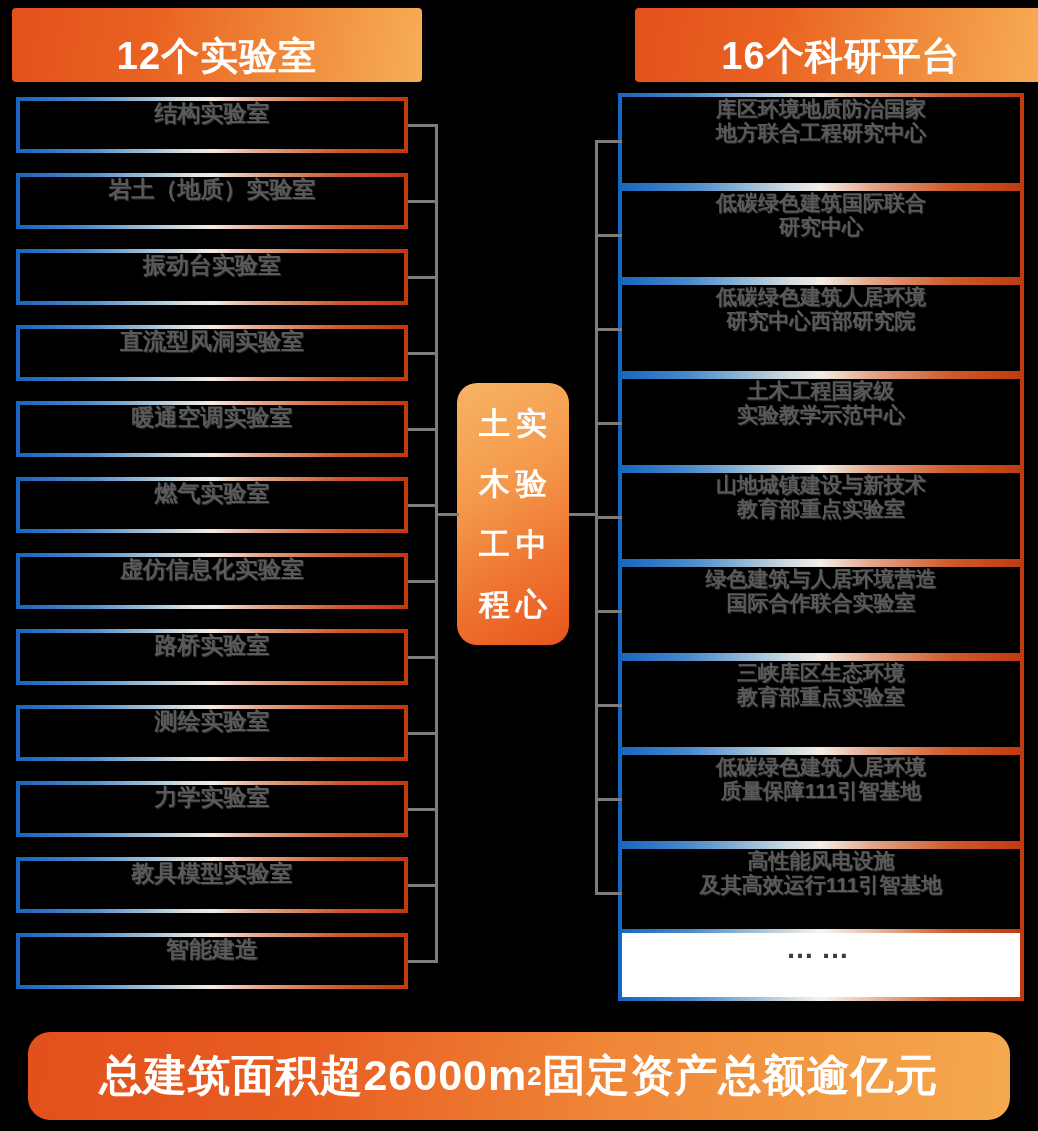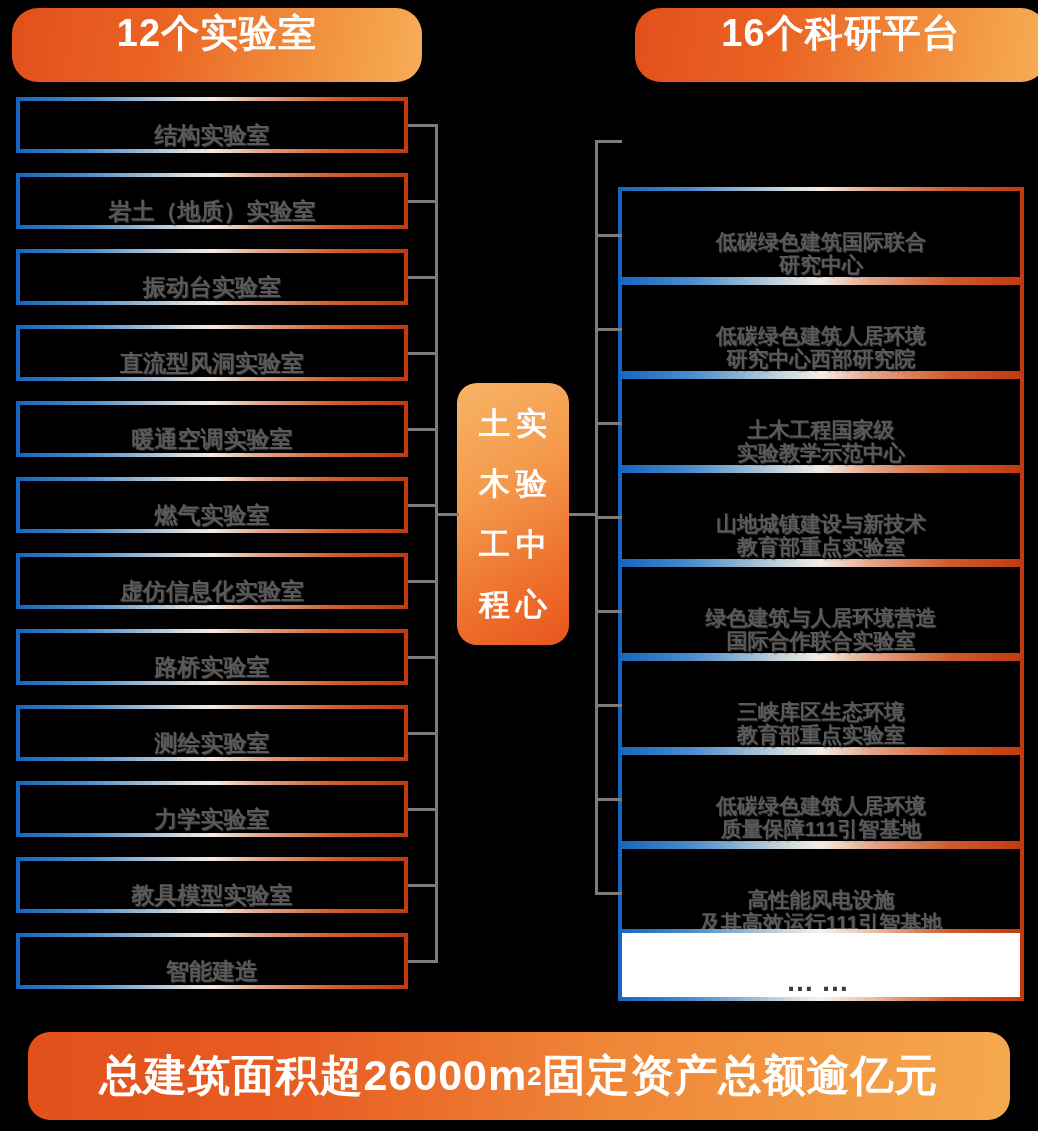--- a/index.html
+++ b/index.html
@@ -5,37 +5,37 @@
   html,body{margin:0;padding:0;background:#000;}
   body{
     width:1038px;height:1131px;position:relative;overflow:hidden;
     font-family:"Liberation Sans","DejaVu Sans",sans-serif;
     background:#000;
   }
   .stage{position:absolute;left:0;top:0;width:1038px;height:1131px;}
 
   
   .pill{
-    position:absolute;border-radius:26px;
-    display:flex;align-items:flex-start;justify-content:center;
+    position:absolute;border-radius:4px;
+    display:flex;align-items:flex-end;justify-content:center;
     color:#fff;font-size:38px;font-weight:700;letter-spacing:1px;
     background:linear-gradient(100deg,#e2501c 0%,#ea6322 35%,#f08d3c 70%,#f7ae56 100%);
     box-shadow:0 3px 7px rgba(0,0,0,.55);
   }
   #pill-left{left:12px;top:8px;width:410px;height:74px;}
   #pill-right{left:612px;top:8px;width:412px;height:74px;margin-left:23px;}
 
   
   .gbox{
     position:absolute;box-sizing:border-box;
     background:
       linear-gradient(#000,#000) padding-box,
       linear-gradient(90deg,#1565c0 0%,#4a8ccb 18%,#cfd9dd 42%,#f2ece6 50%,#e4a88c 62%,#cf5a2a 82%,#c0390f 100%) border-box;
     border:4px solid transparent;
-    display:flex;align-items:flex-end;justify-content:center;
+    display:flex;align-items:flex-start;justify-content:center;
     text-align:center;
   }
   .gbox .lbl{
     color:#5a5a5a;font-weight:700;line-height:1.12;
     text-shadow:1px 1px 0 #2a2a2a, 2px 2px 2px rgba(0,0,0,.9);
   }
 
   
   .left-box{left:16px;width:392px;height:56px;}
   .left-box .lbl{font-size:23px;}
@@ -125,20 +125,23 @@
   <div class="gbox left-box" style="top:781px">
       <span class="lbl">力学实验室</span>
     </div>
   <div class="gbox left-box" style="top:857px">
       <span class="lbl">教具模型实验室</span>
     </div>
   <div class="gbox left-box" style="top:933px">
       <span class="lbl">智能建造</span>
     </div>
 
+  <div class="gbox right-box" style="top:93px;height:94px">
+    <span class="lbl"><span>库区环境地质防治国家</span><br><span>地方联合工程研究中心</span></span>
+  </div>
   <div class="gbox right-box" style="top:187px;height:94px">
     <span class="lbl"><span>低碳绿色建筑国际联合</span><br><span>研究中心</span></span>
   </div>
   <div class="gbox right-box" style="top:281px;height:94px">
     <span class="lbl"><span>低碳绿色建筑人居环境</span><br><span>研究中心西部研究院</span></span>
   </div>
   <div class="gbox right-box" style="top:375px;height:94px">
     <span class="lbl"><span>土木工程国家级</span><br><span>实验教学示范中心</span></span>
   </div>
   <div class="gbox right-box" style="top:469px;height:94px">

